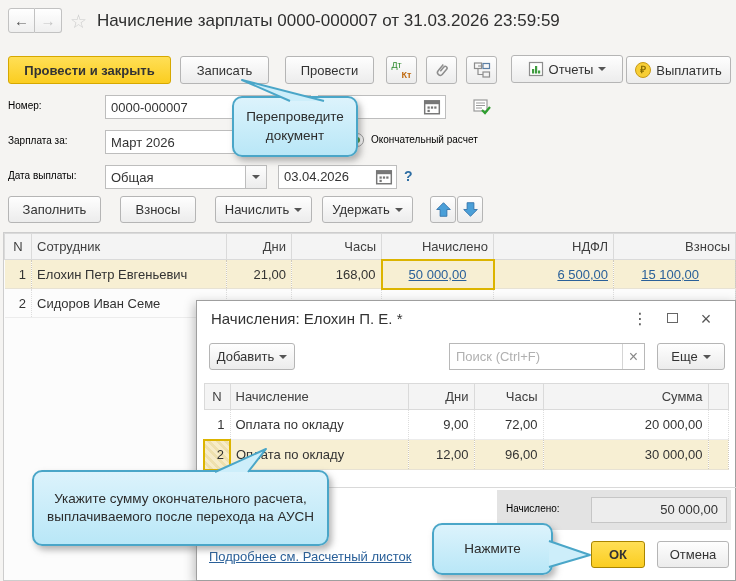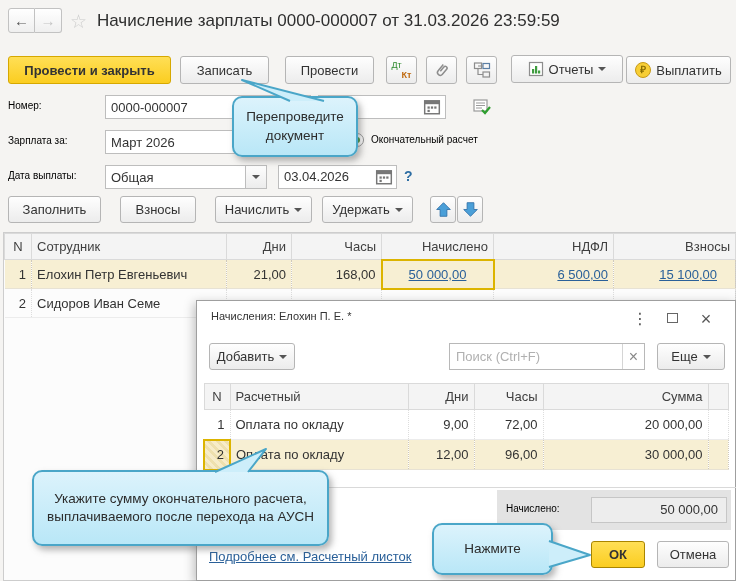--- a/index.html
+++ b/index.html
@@ -49,21 +49,21 @@
   .cream { background:#f7efd3; }
   tr.white td { border-right:1px dotted #ddd; border-bottom:1px solid #ececec; }
   .tlink { color:#2a6099; text-decoration:underline; cursor:pointer; }
   .selcell { border:2px solid #dcb400 !important; text-align:center; }
   .selncell { border:2px solid #dcb400 !important;
        background:repeating-linear-gradient(45deg,#f7ecc9 0 3px,#eee0ae 3px 6px); }
 
   
   .dialog { left:196px; top:300px; width:540px; height:281px; background:#fff;
             border:1px solid #9f9f9f; box-shadow:-2px 3px 10px rgba(0,0,0,.25); z-index:5; }
-  .dlg-title { position:absolute; left:14px; top:9px; font-size:11px; color:#333; }
+  .dlg-title { position:absolute; left:14px; top:9px; font-size:15px; color:#333; }
   .dlg-ctrl { position:absolute; top:6px; width:26px; height:24px; text-align:center;
               font-size:16px; color:#555; line-height:24px; cursor:pointer; }
   .dlg-max { border:1.5px solid #666; width:11px; height:10px; top:13px; }
   .search-box { position:absolute; left:252px; top:42px; width:196px; height:27px;
                 border:1px solid #b8b8b8; background:#fff; display:flex; }
   .search-box input { flex:1; border:none; outline:none; font-size:13px; padding:0 6px;
                 font-family:inherit; color:#333; min-width:0; }
   .search-box input::placeholder { color:#b0b0b0; }
   .search-clear { width:22px; border-left:1px solid #d5d5d5; color:#888; text-align:center;
                 line-height:25px; cursor:pointer; }
@@ -225,21 +225,21 @@
         <th class="num">НДФЛ</th>
         <th class="num">Взносы</th>
       </tr>
       <tr class="cream">
         <td class="num">1</td>
         <td>Елохин Петр Евгеньевич</td>
         <td class="num">21,00</td>
         <td class="num">168,00</td>
         <td class="selcell"><span class="tlink">50 000,00</span></td>
         <td class="num"><span class="tlink">6 500,00</span></td>
-        <td class="num" style="padding-right:18px"><span class="tlink">15 100,00</span></td>
+        <td class="num" style="padding-right:36px"><span class="tlink">15 100,00</span></td>
       </tr>
       <tr class="white">
         <td class="num">2</td>
         <td>Сидоров Иван Семе</td>
         <td class="num"></td>
         <td class="num"></td>
         <td class="num"></td>
         <td class="num"></td>
         <td class="num"></td>
       </tr>
@@ -273,21 +273,21 @@
           <col style="width:26px">
           <col style="width:178px">
           <col style="width:66px">
           <col style="width:69px">
           <col style="width:165px">
           <col style="width:20px">
         </colgroup>
       <tbody>
           <tr>
         <th style="text-align:center">N</th>
-        <th style="text-align:left">Расчетный</th>
+        <th style="text-align:left">Начисление</th>
         <th class="num">Дни</th>
         <th class="num">Часы</th>
         <th class="num">Сумма</th>
         <th></th>
       </tr>
       <tr class="white">
         <td class="num">1</td>
         <td>Оплата по окладу</td>
         <td class="num">9,00</td>
         <td class="num">72,00</td>

